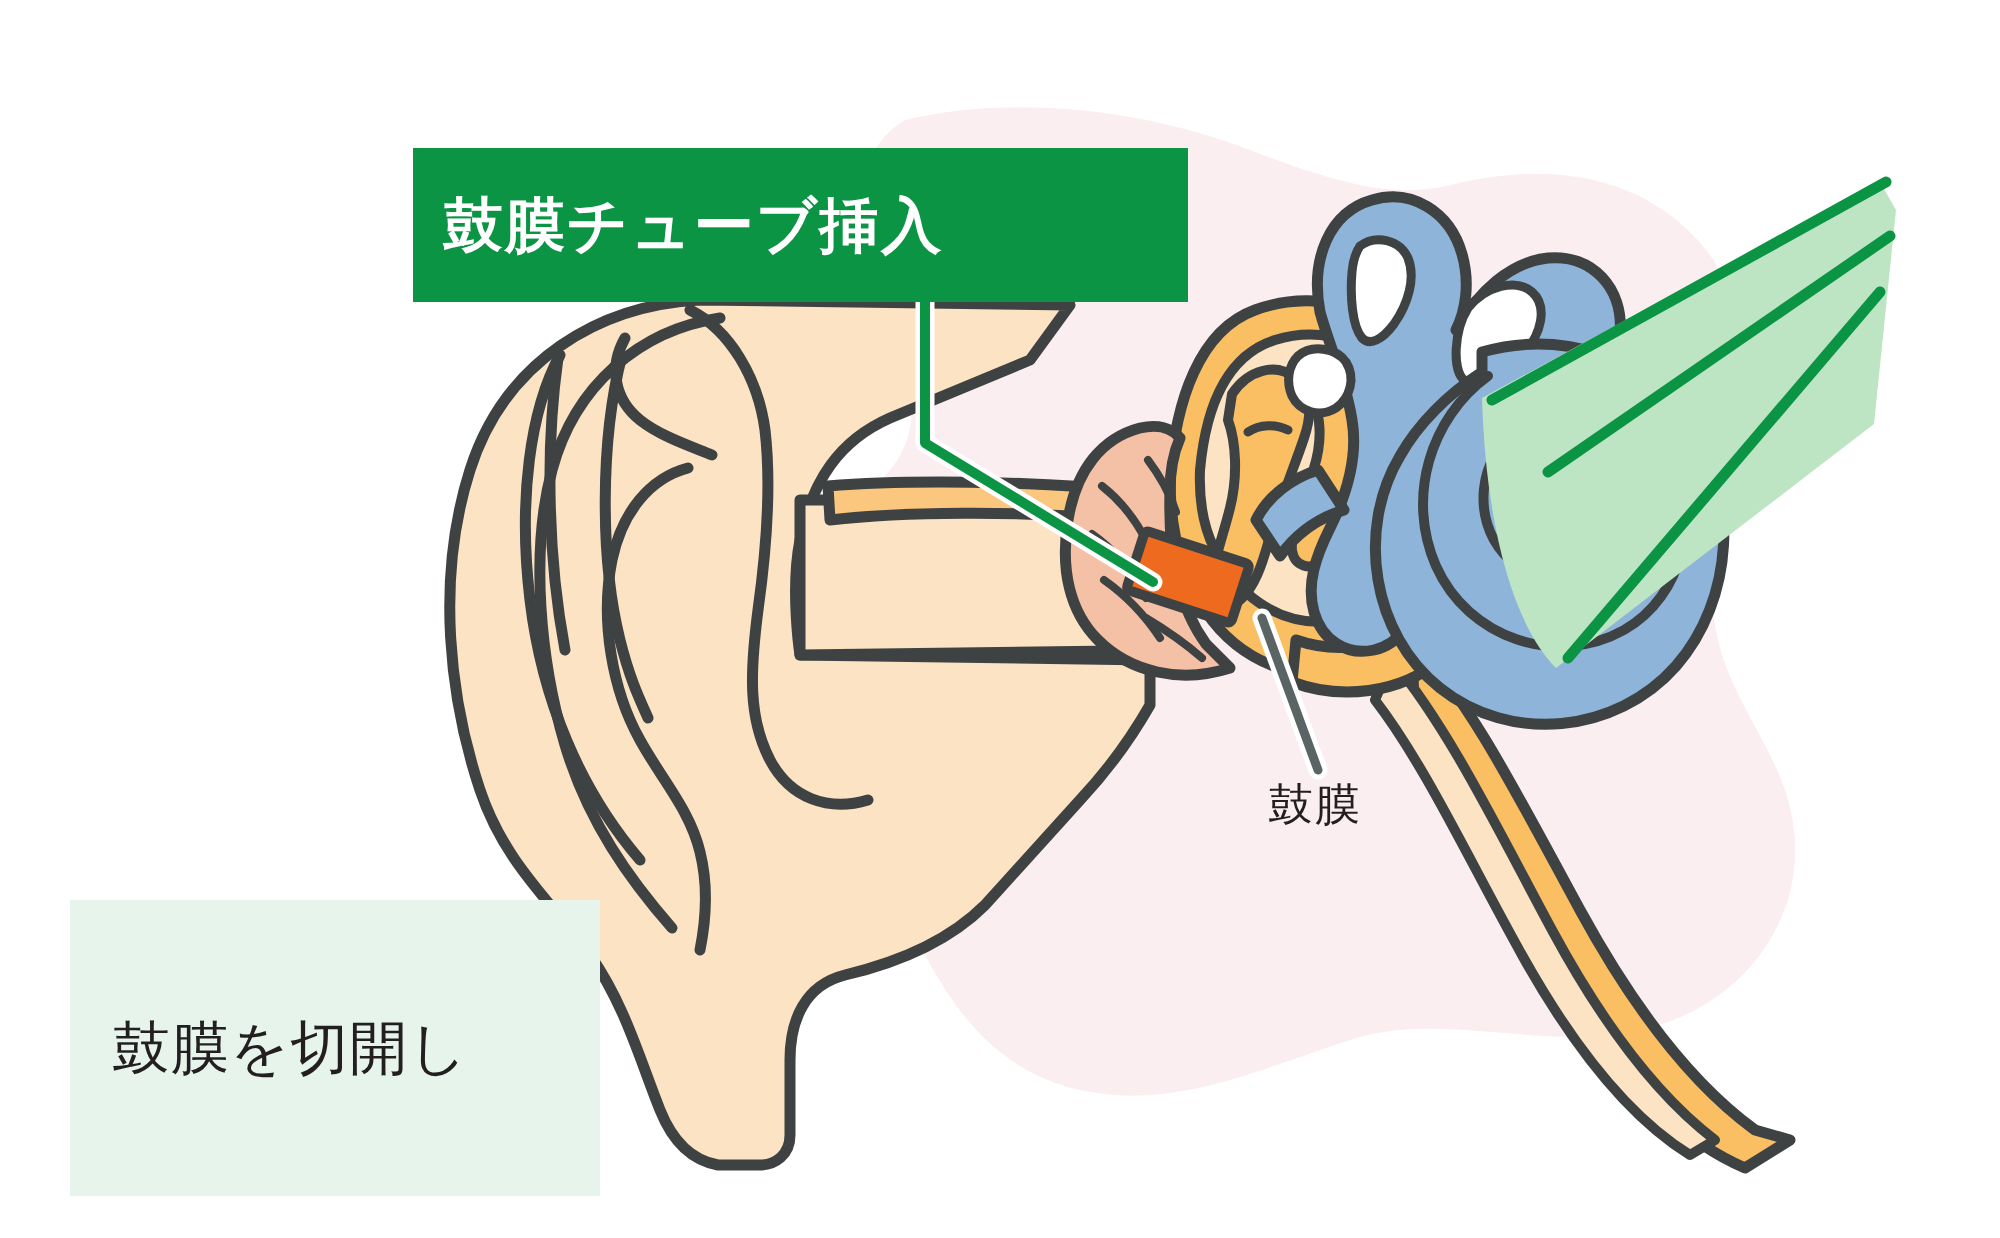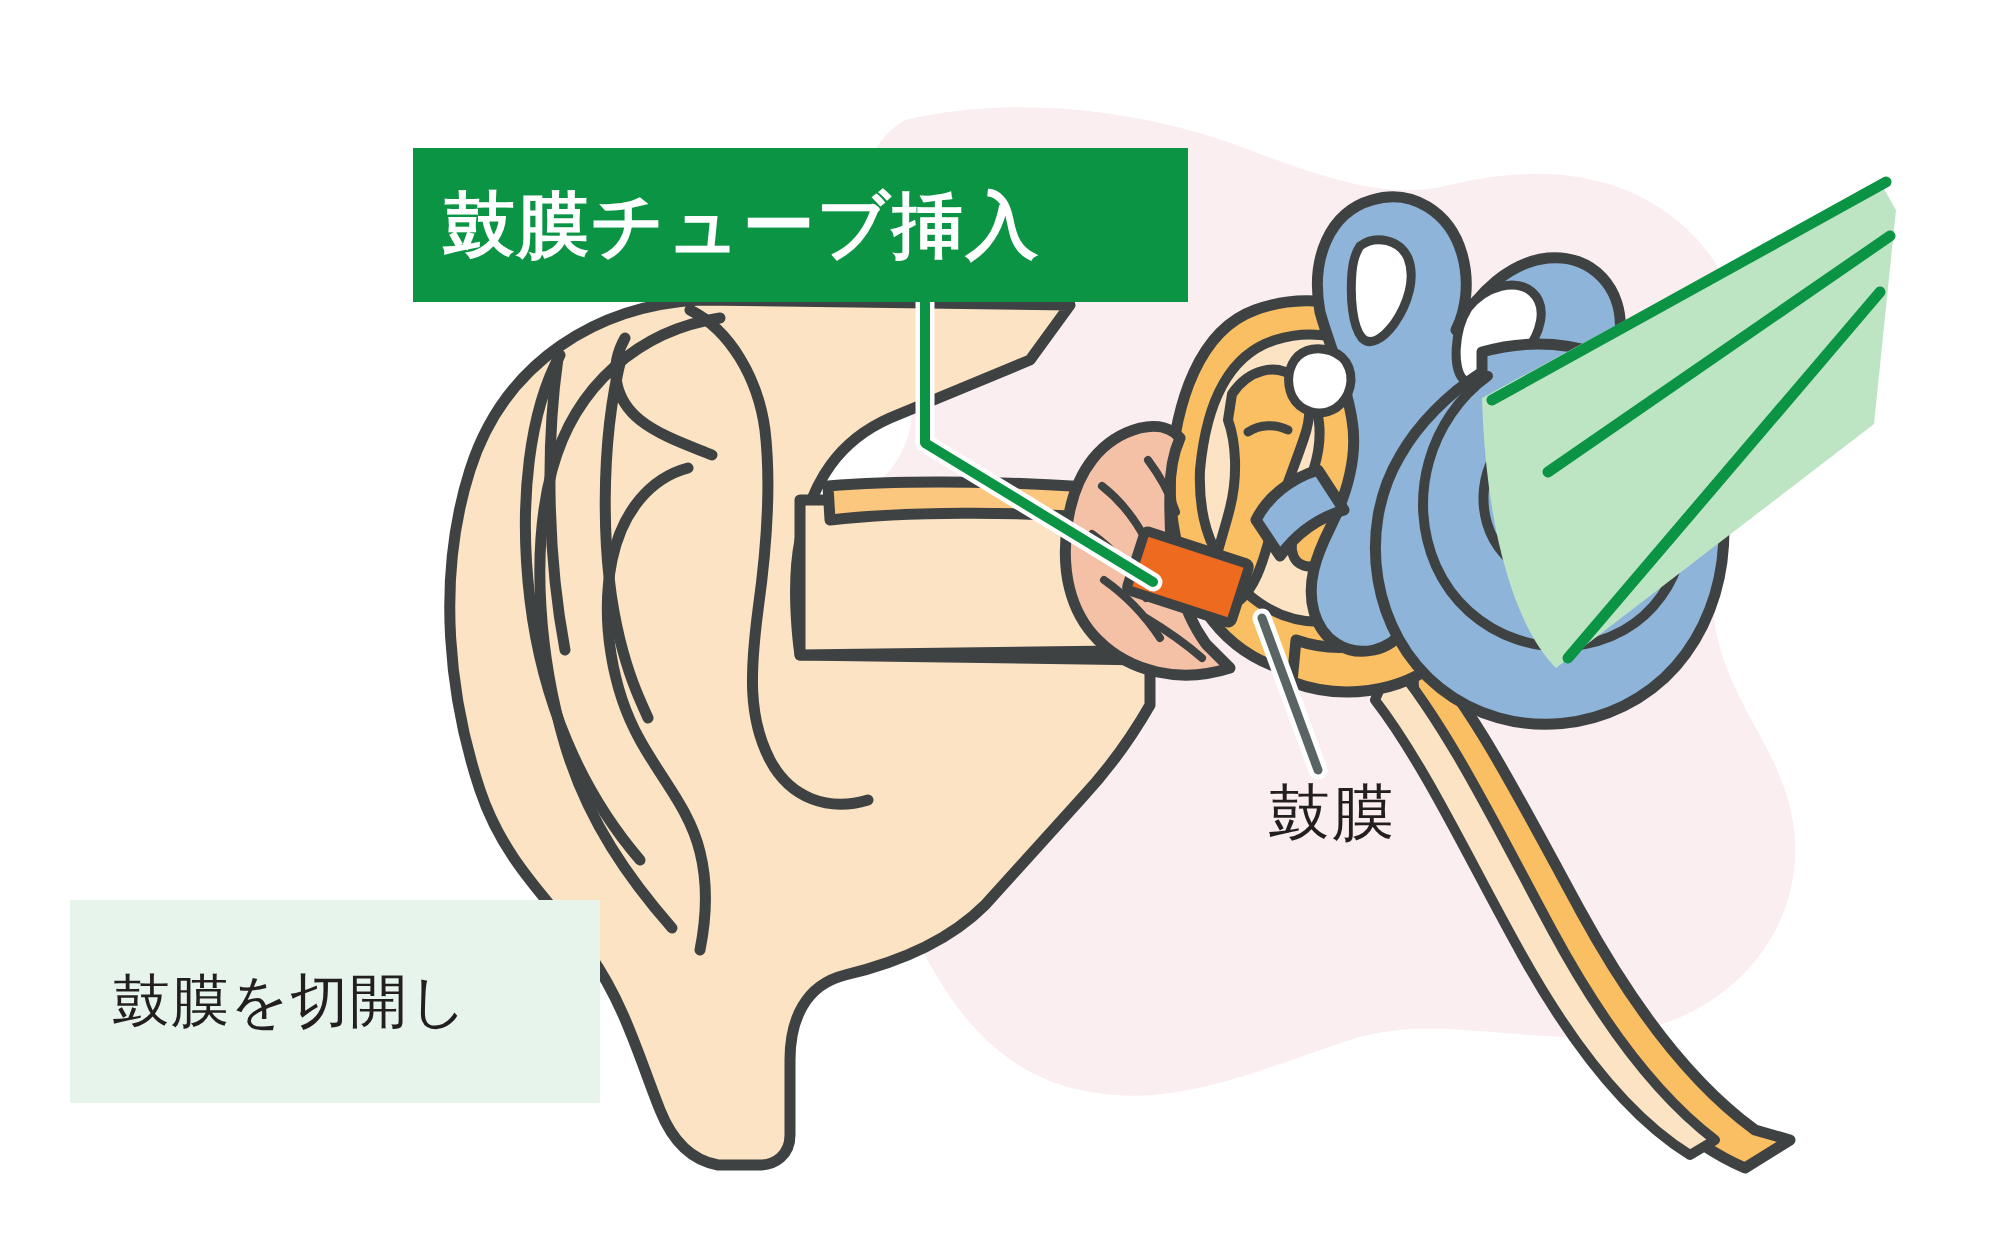--- a/index.html
+++ b/index.html
@@ -9,40 +9,40 @@
   }
   #stage{position:absolute;inset:0;width:2000px;height:1238px;}
   #art{position:absolute;left:0;top:0;width:2000px;height:1238px;}
 
   
   .banner{
     position:absolute;left:413px;top:148px;width:775px;height:154px;
     background:#0b9444;display:flex;align-items:center;
   }
   .banner-text{
-    color:#ffffff;font-size:72px;line-height:1;font-weight:700;
+    color:#ffffff;font-size:60px;line-height:1;font-weight:700;
     letter-spacing:2px;padding-left:30px;white-space:nowrap;
     font-family:"DejaVu Sans","Liberation Sans",sans-serif;
   }
 
   
   .descbox{
-    position:absolute;left:70px;top:900px;width:530px;height:203px;
+    position:absolute;left:70px;top:900px;width:530px;height:296px;
     background:#e6f4ec;display:flex;flex-direction:column;
     align-items:flex-start;justify-content:center;
   }
   .desc-line{
     color:#231f20;font-size:58px;line-height:1.35;font-weight:500;
     padding-left:42px;white-space:nowrap;letter-spacing:1px;
   }
 
   
   .eardrum-label{
     position:absolute;left:1268px;top:782px;
-    color:#231f20;font-size:62px;line-height:1;font-weight:500;
+    color:#231f20;font-size:45px;line-height:1;font-weight:500;
     letter-spacing:2px;white-space:nowrap;
   }
 </style>
 </head>
 <body>
 
 <div id="stage">
 
   <svg id="art" viewBox="0 0 2000 1238" xmlns="http://www.w3.org/2000/svg">
 

